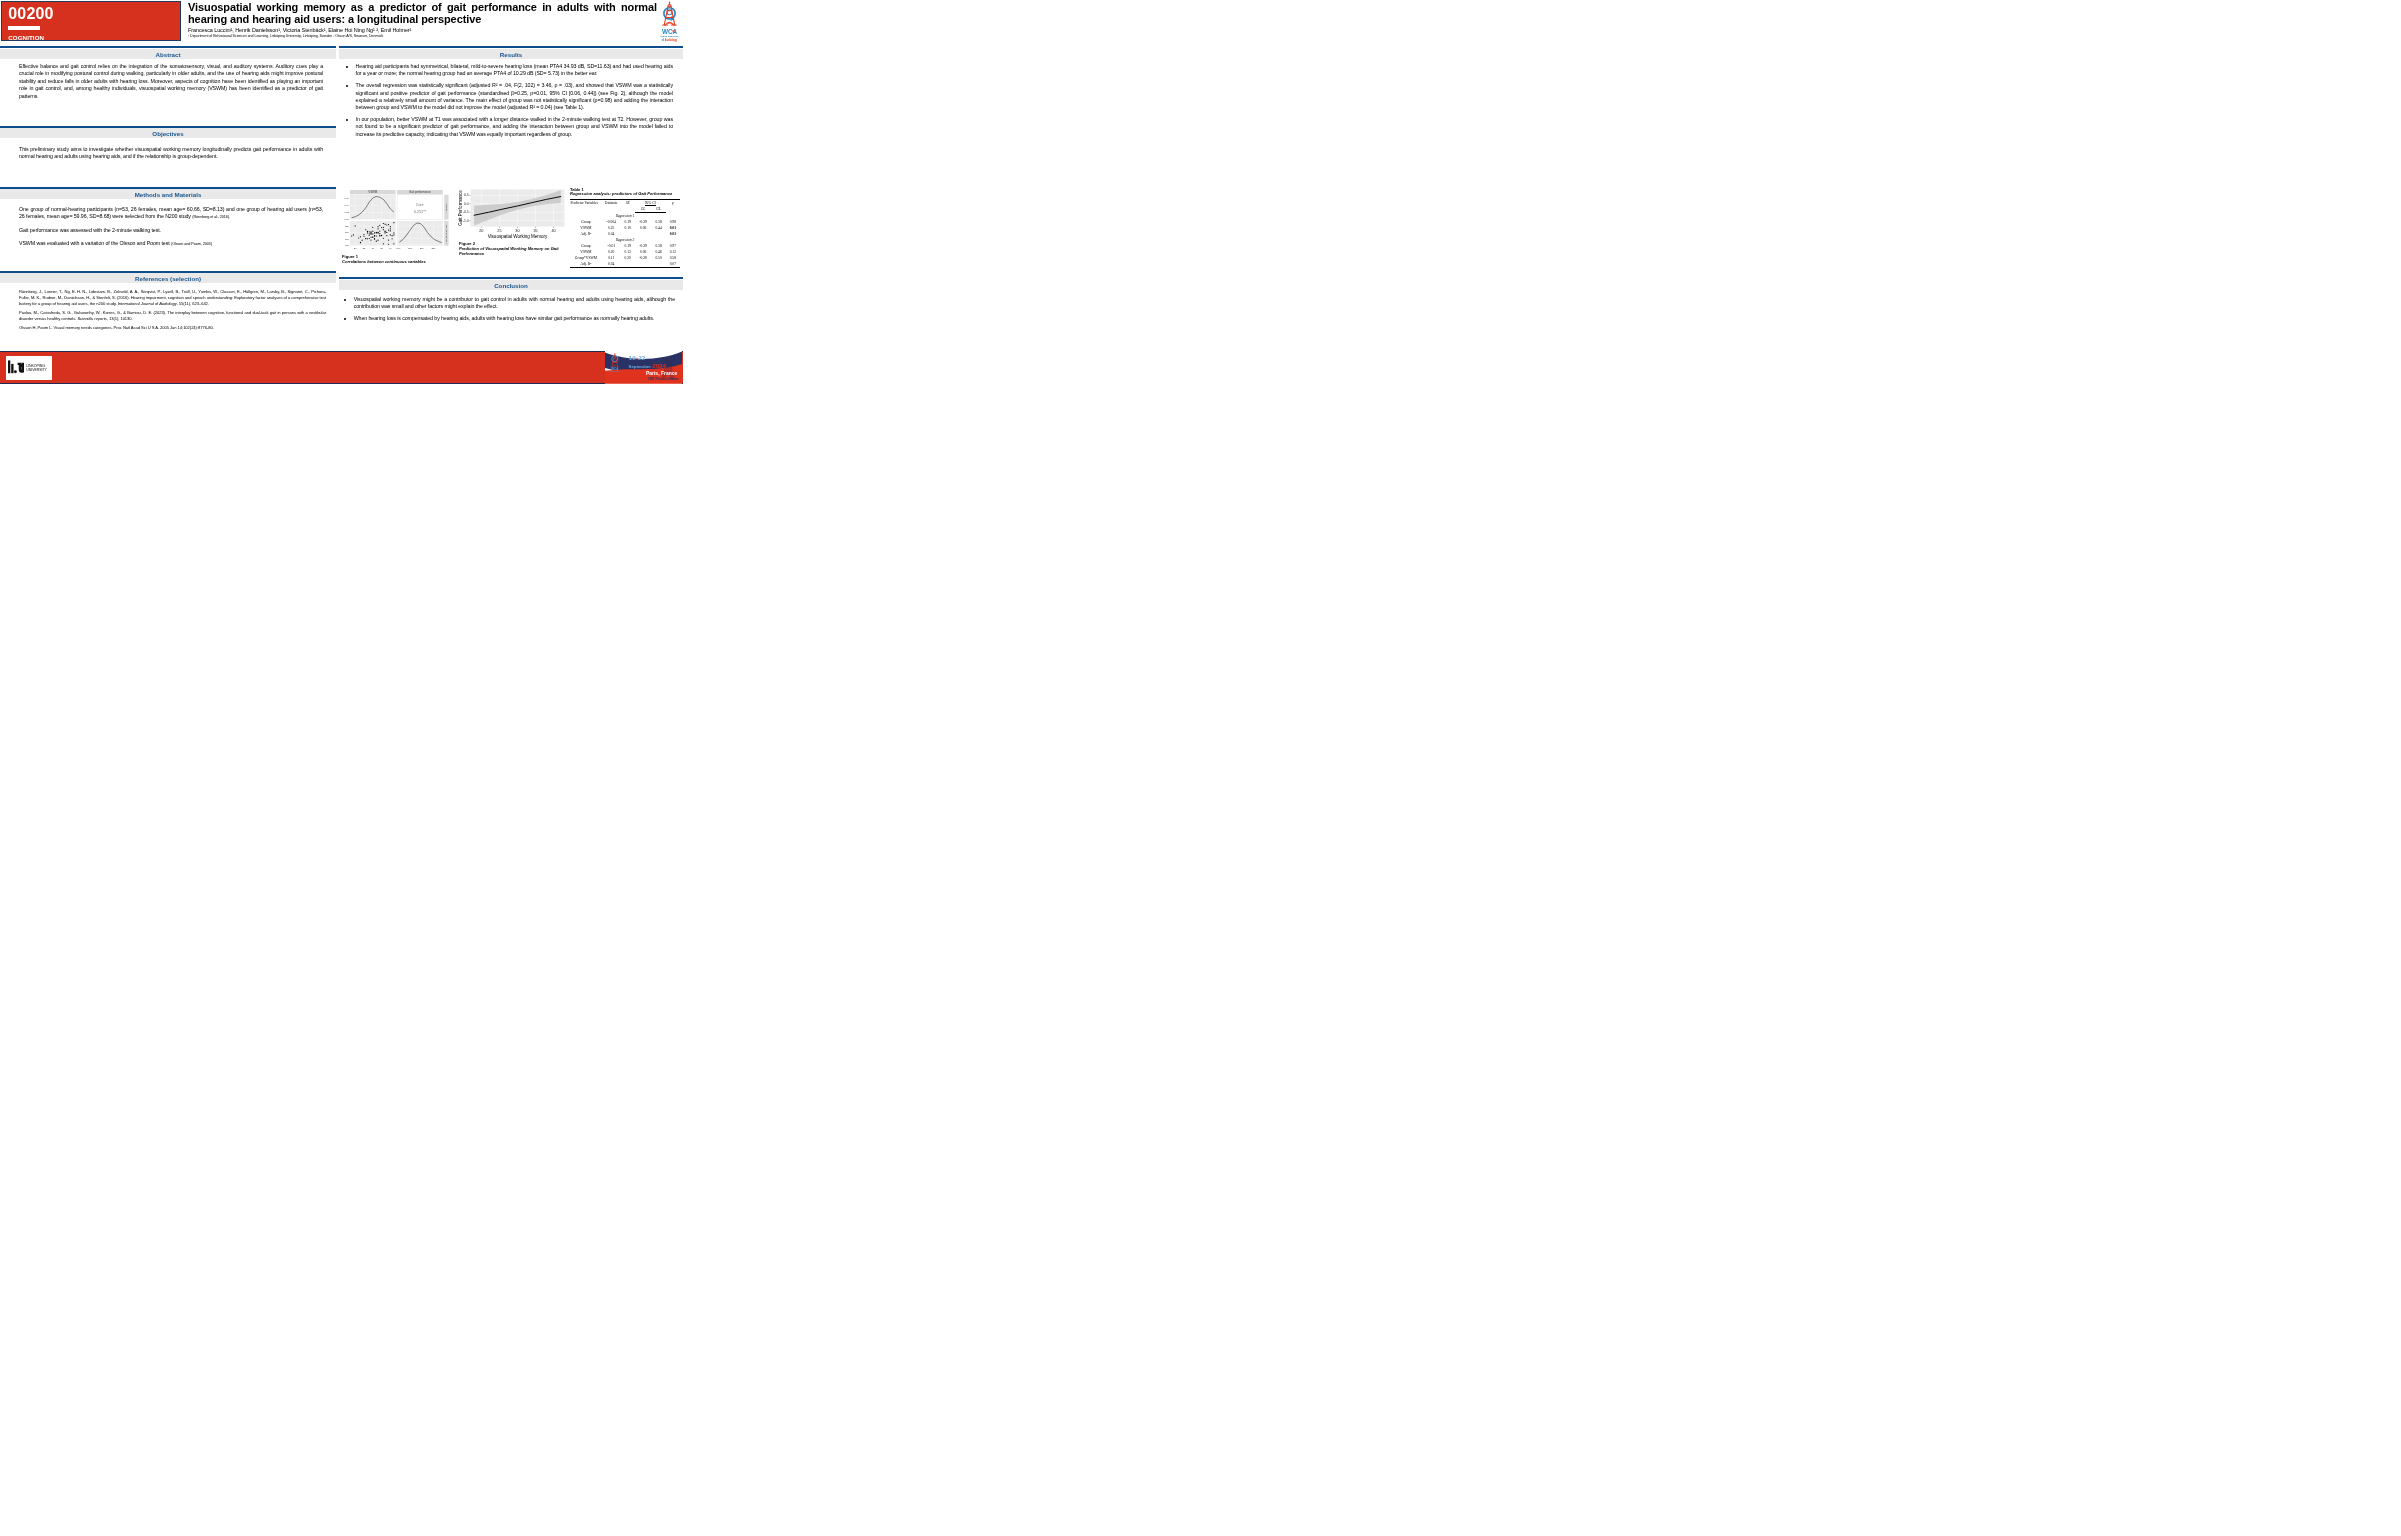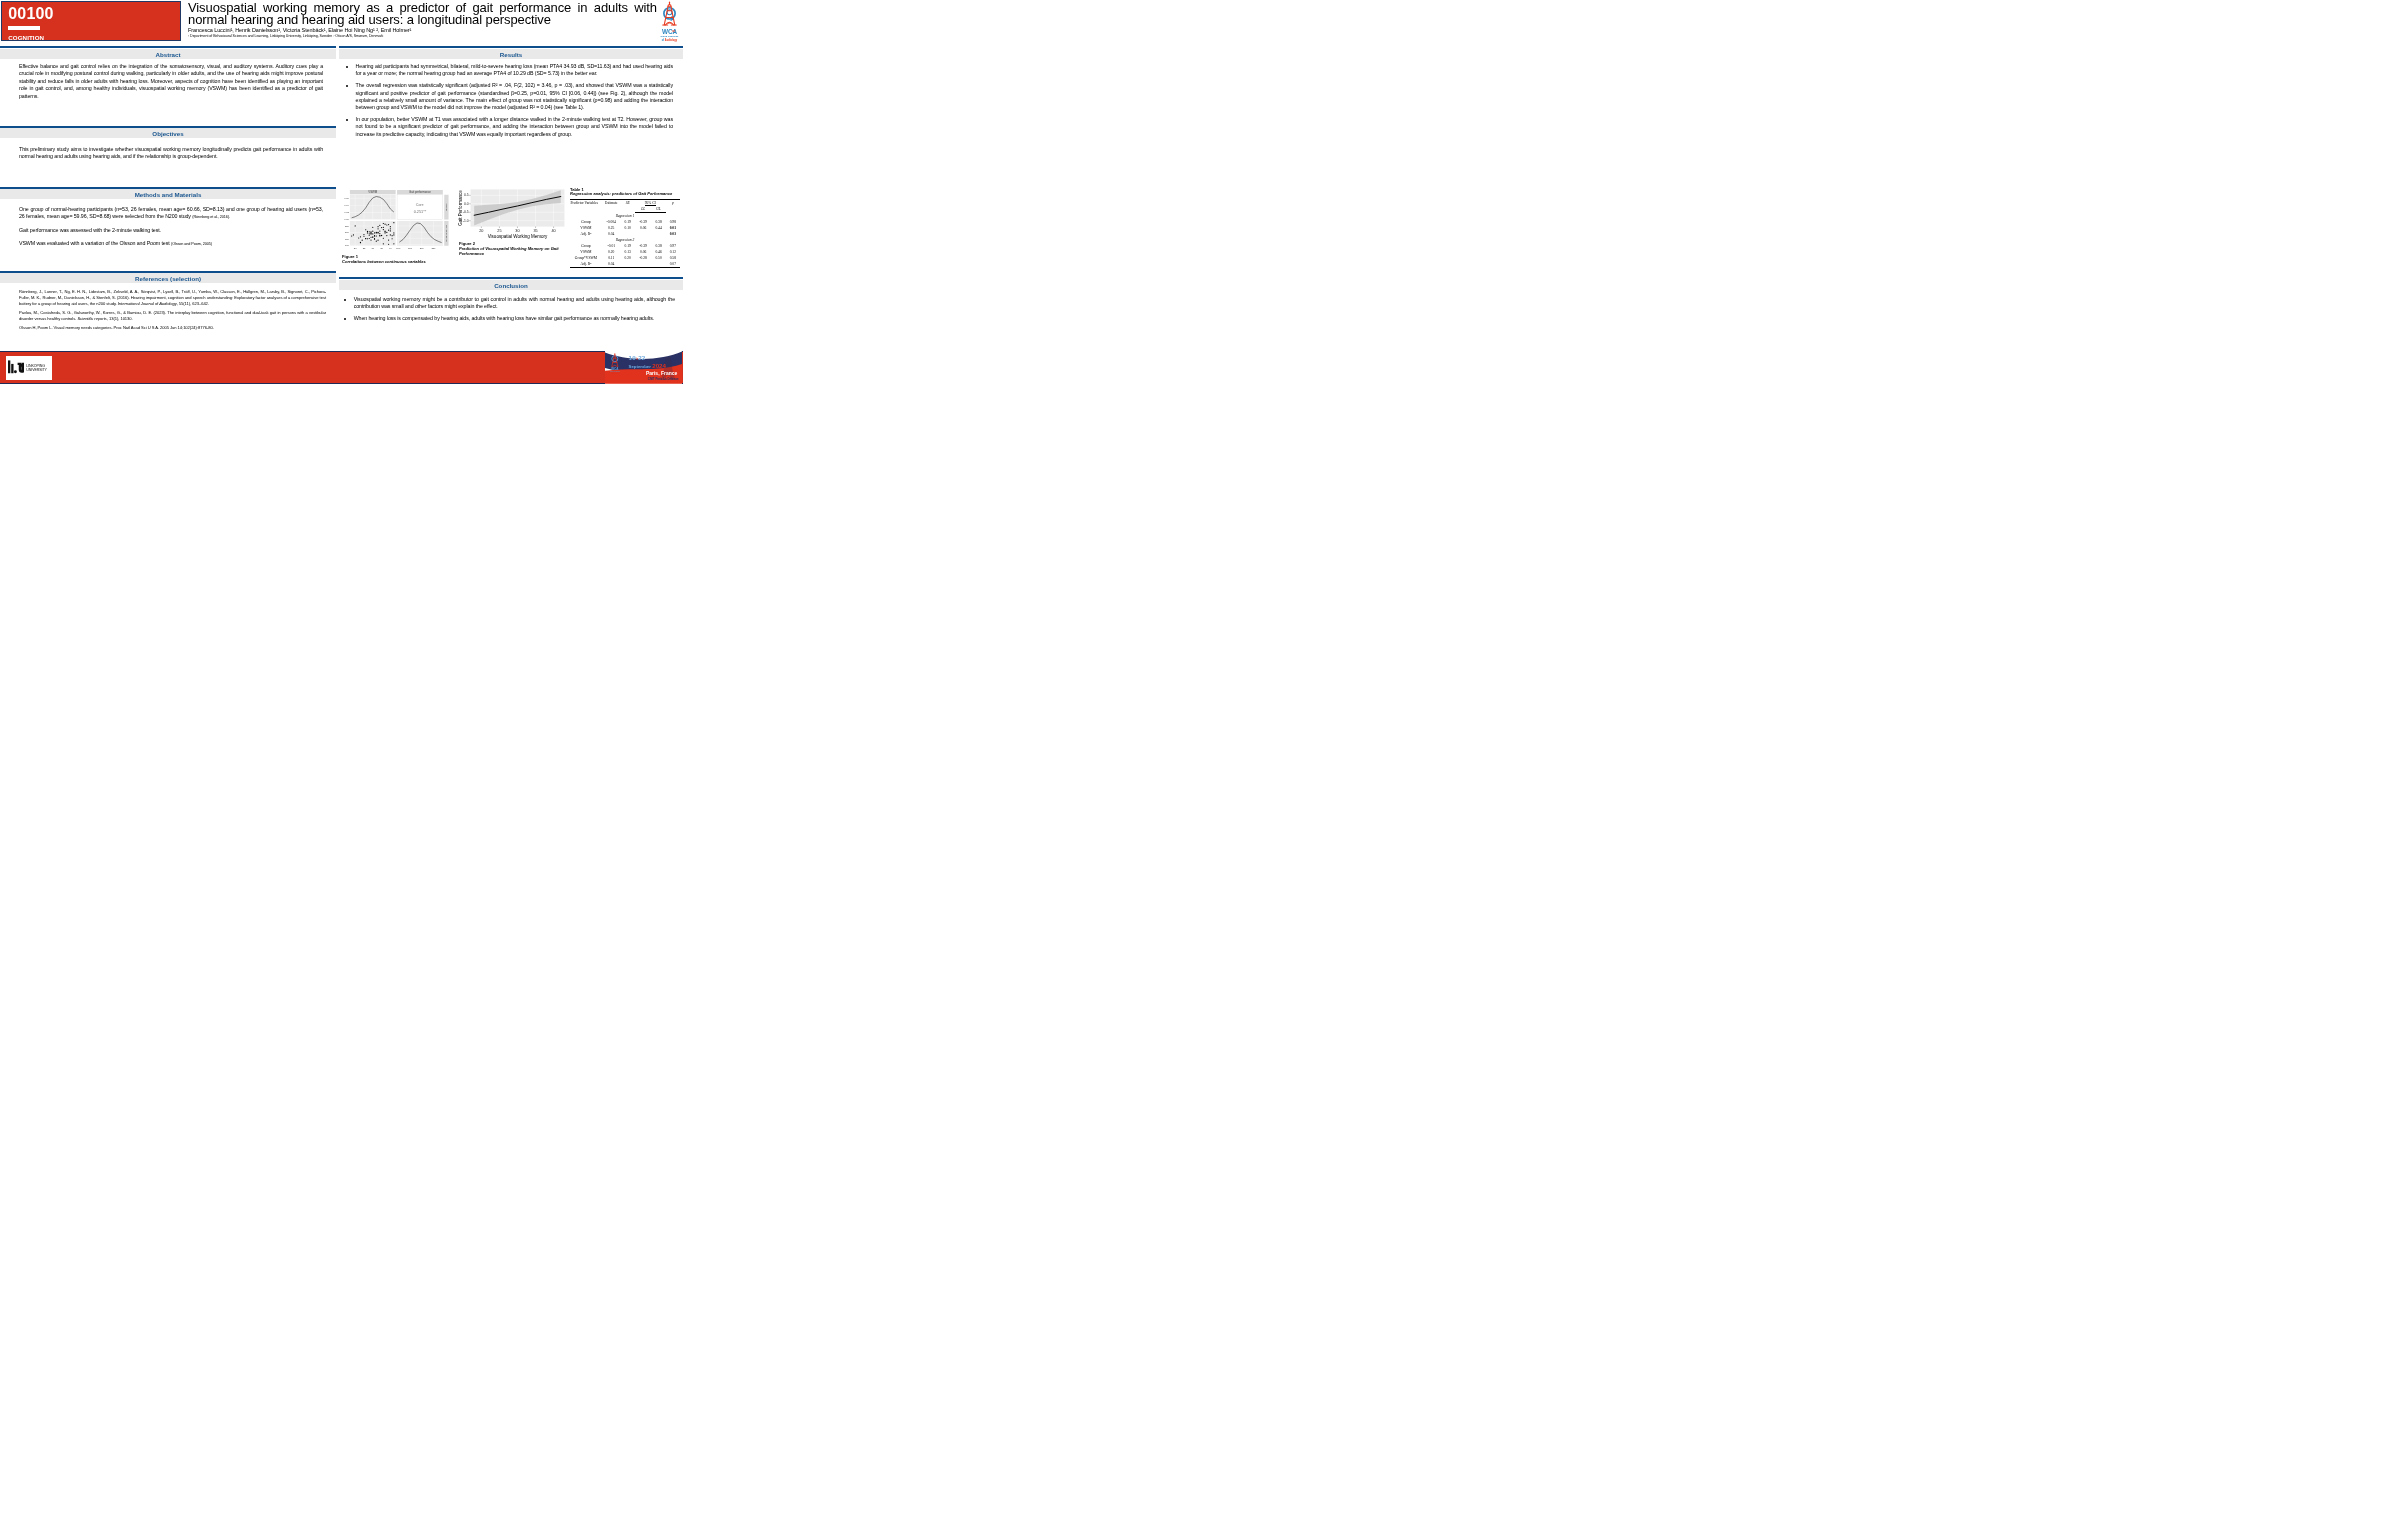--- a/index.html
+++ b/index.html
@@ -6,21 +6,21 @@
   .poster{position:relative;width:683px;height:384px;background:#ffffff;overflow:hidden;
           font-family:"Liberation Sans",sans-serif;color:#000;}
   
   .badge{position:absolute;left:1px;top:1px;width:180px;height:40px;background:#D5311E;
          border:1px solid #1F3864;box-sizing:border-box;padding:3.8px 0 0 6.2px;color:#fff;}
   .badge-number{font-size:16px;font-weight:bold;letter-spacing:0.2px;line-height:16.3px;}
   .badge-divider{width:32px;height:3.4px;background:#fff;margin-top:4.3px;}
   .badge-category{font-size:6.2px;font-weight:bold;margin-top:3.8px;letter-spacing:0.1px;}
   
   .title-block{position:absolute;left:188px;top:2.4px;width:469px;}
-  .poster-title{font-size:13px;font-weight:normal;line-height:11.5px;letter-spacing:-0.1px;text-align:justify;}
+  .poster-title{font-size:11px;font-weight:bold;line-height:11.5px;letter-spacing:-0.1px;text-align:justify;}
   .poster-authors{font-size:5.5px;margin-top:1.4px;letter-spacing:-0.1px;}
   .poster-affiliations{font-size:3.6px;margin-top:1.4px;letter-spacing:-0.05px;}
   
   .sec-bar{position:absolute;height:2.4px;background:#0F4E8C;}
   .sec-band{position:absolute;height:10px;background:#E9E9E9;display:flex;align-items:center;justify-content:center;}
   .sec-title{font-weight:bold;color:#1A568F;font-size:6.2px;}
   
   .bodytext{position:absolute;font-size:5.3px;line-height:7.4px;text-align:justify;letter-spacing:-0.1px;}
   .cite-small{font-size:3.8px;}
   .bullets{margin:0;padding-left:10.6px;}
@@ -63,21 +63,21 @@
   .banner-year{font-size:6.2px;font-weight:bold;color:#E0321C;margin-left:1.4px;}
   .banner-location{position:absolute;right:4.3px;top:19.7px;font-size:5px;font-weight:bold;color:#fff;}
   .banner-venue{position:absolute;right:2.9px;top:27px;font-size:2.9px;font-weight:bold;color:#2A3164;}
 </style>
 </head>
 <body>
 
 <div class="poster">
 
   <div class="badge">
-    <div class="badge-number">00100</div>
+    <div class="badge-number">00200</div>
     <div class="badge-divider"></div>
     <div class="badge-category">COGNITION</div>
   </div>
 
   <div class="title-block">
     <div class="poster-title">Visuospatial working memory as a predictor of gait performance in adults with normal hearing and hearing aid users: a longitudinal perspective</div>
     <div class="poster-authors">Francesca Luccini¹, Henrik Danielsson¹, Victoria Stenbäck¹, Elaine Hoi Ning Ng¹ ², Emil Holmer¹</div>
     <div class="poster-affiliations">¹ Department of Behavioural Sciences and Learning, Linköping University, Linköping, Sweden ² Oticon A/S, Smørum, Denmark</div>
   </div>
 

